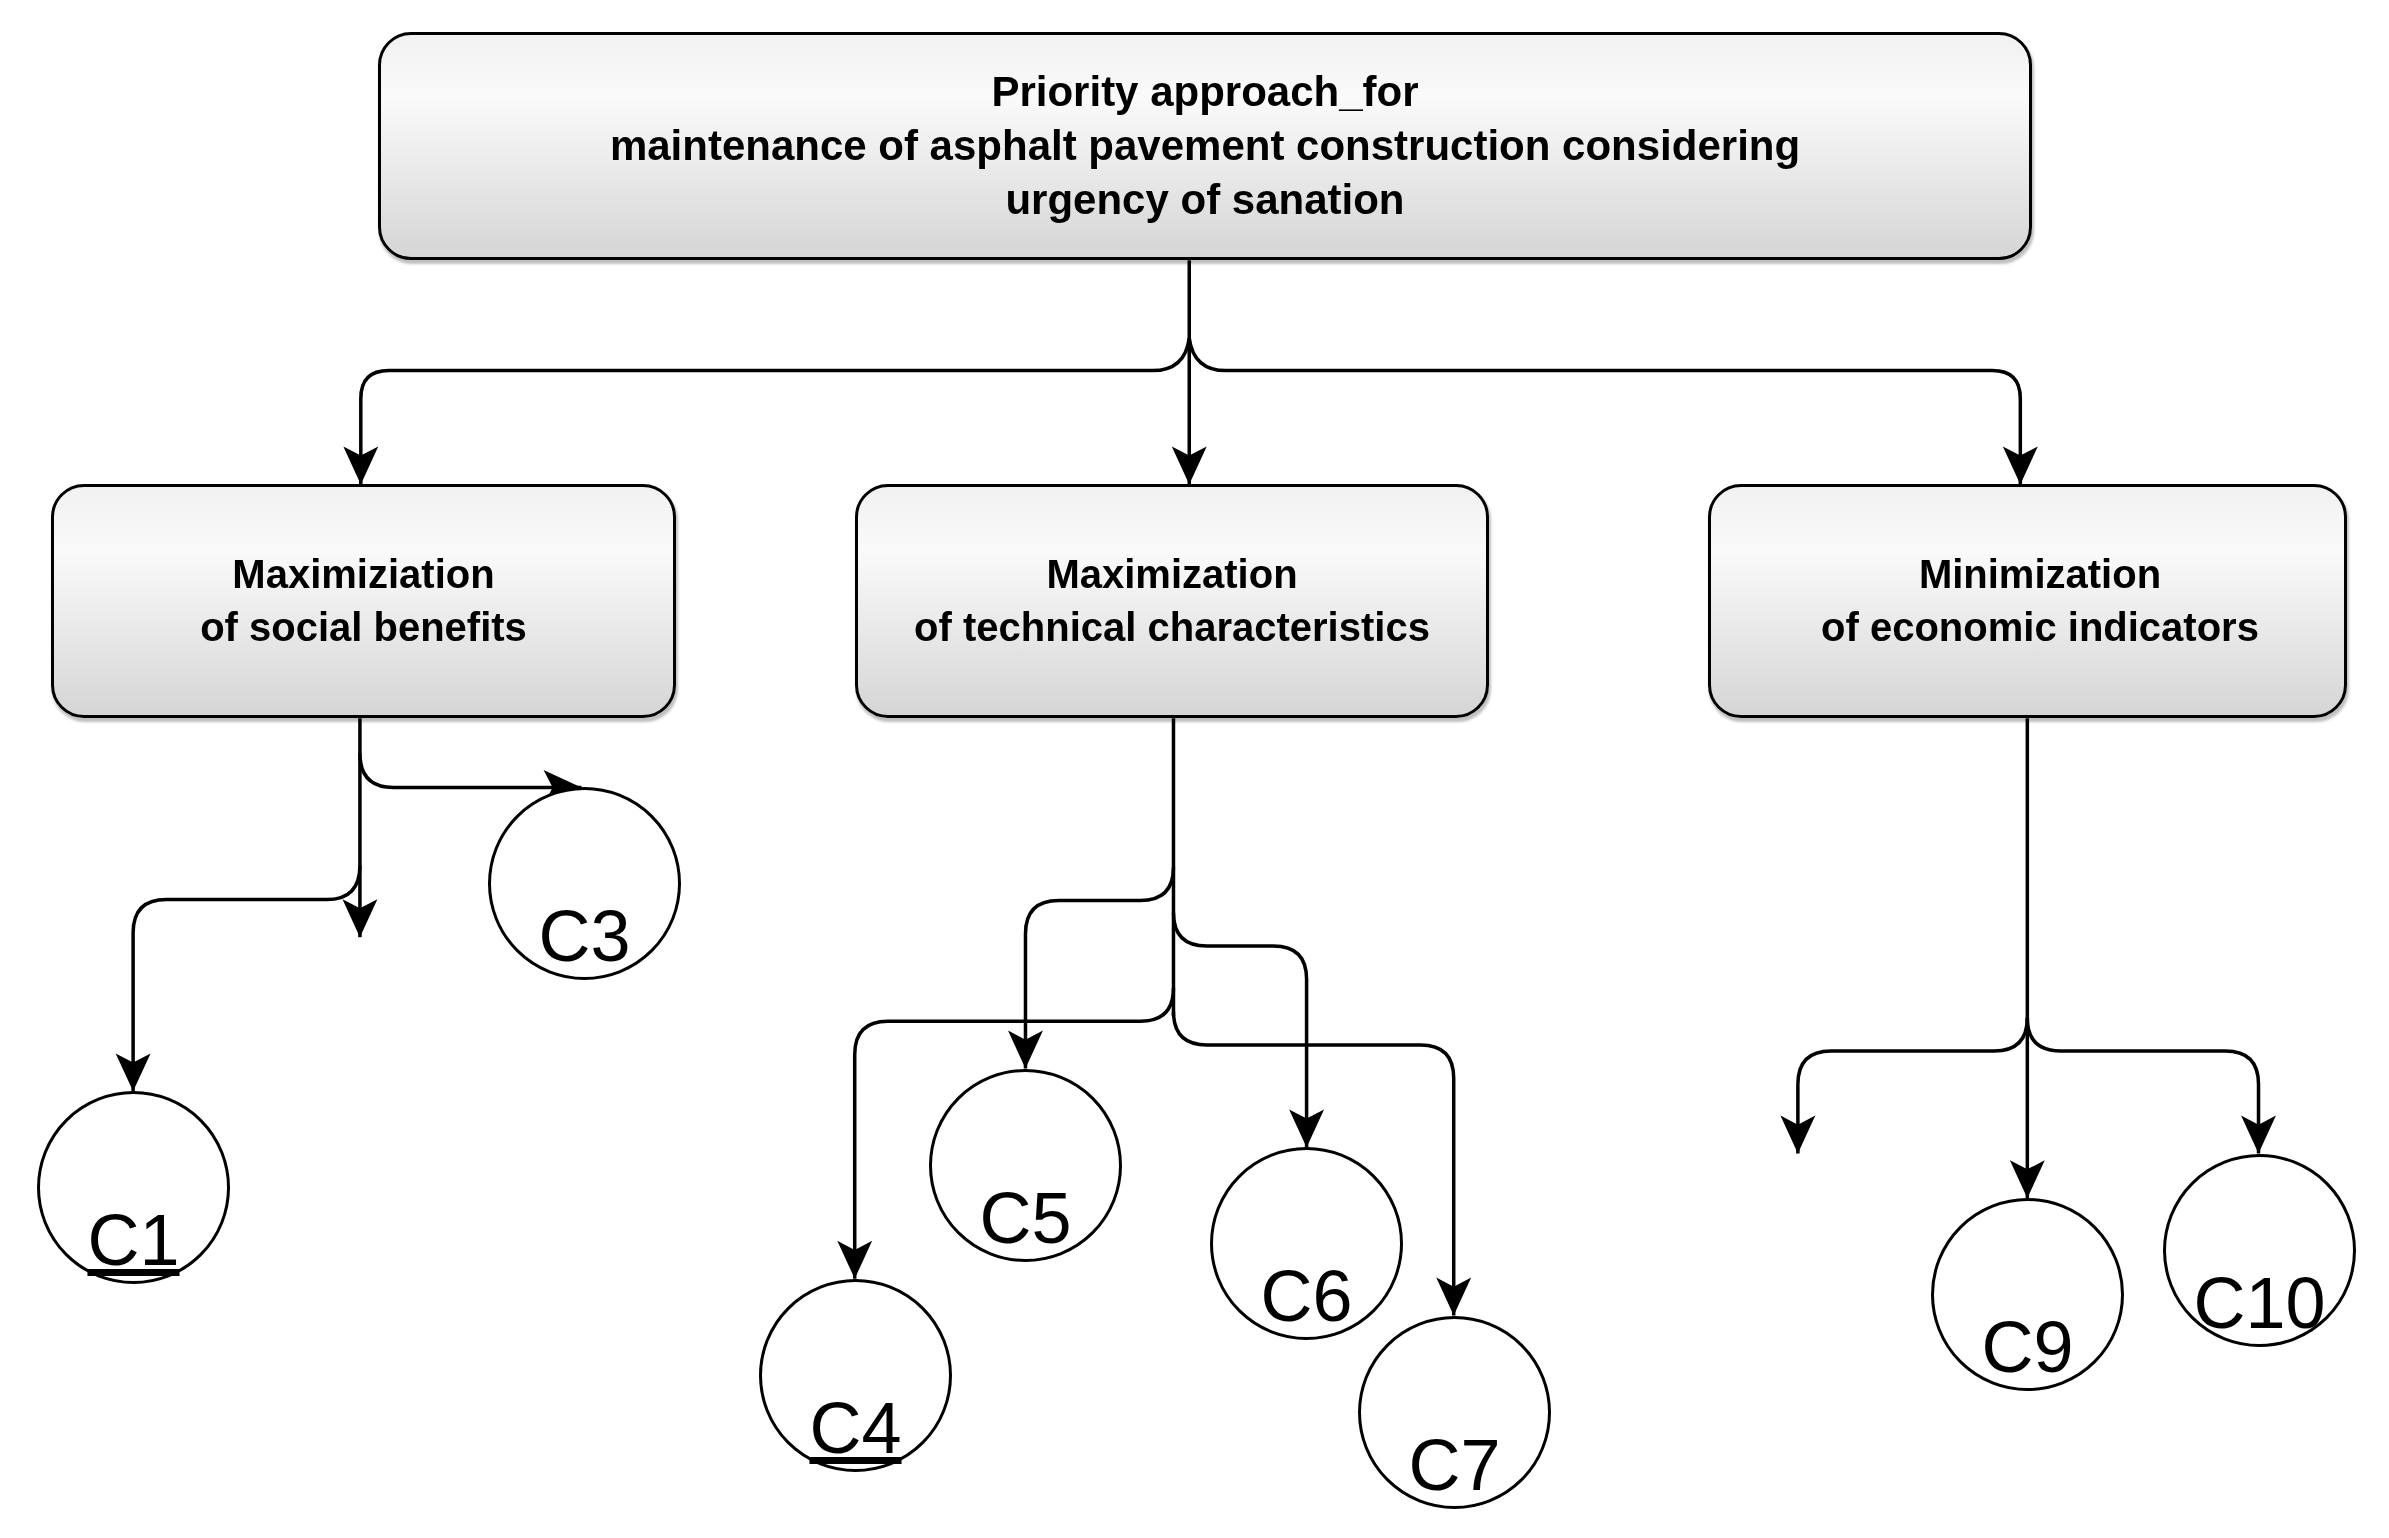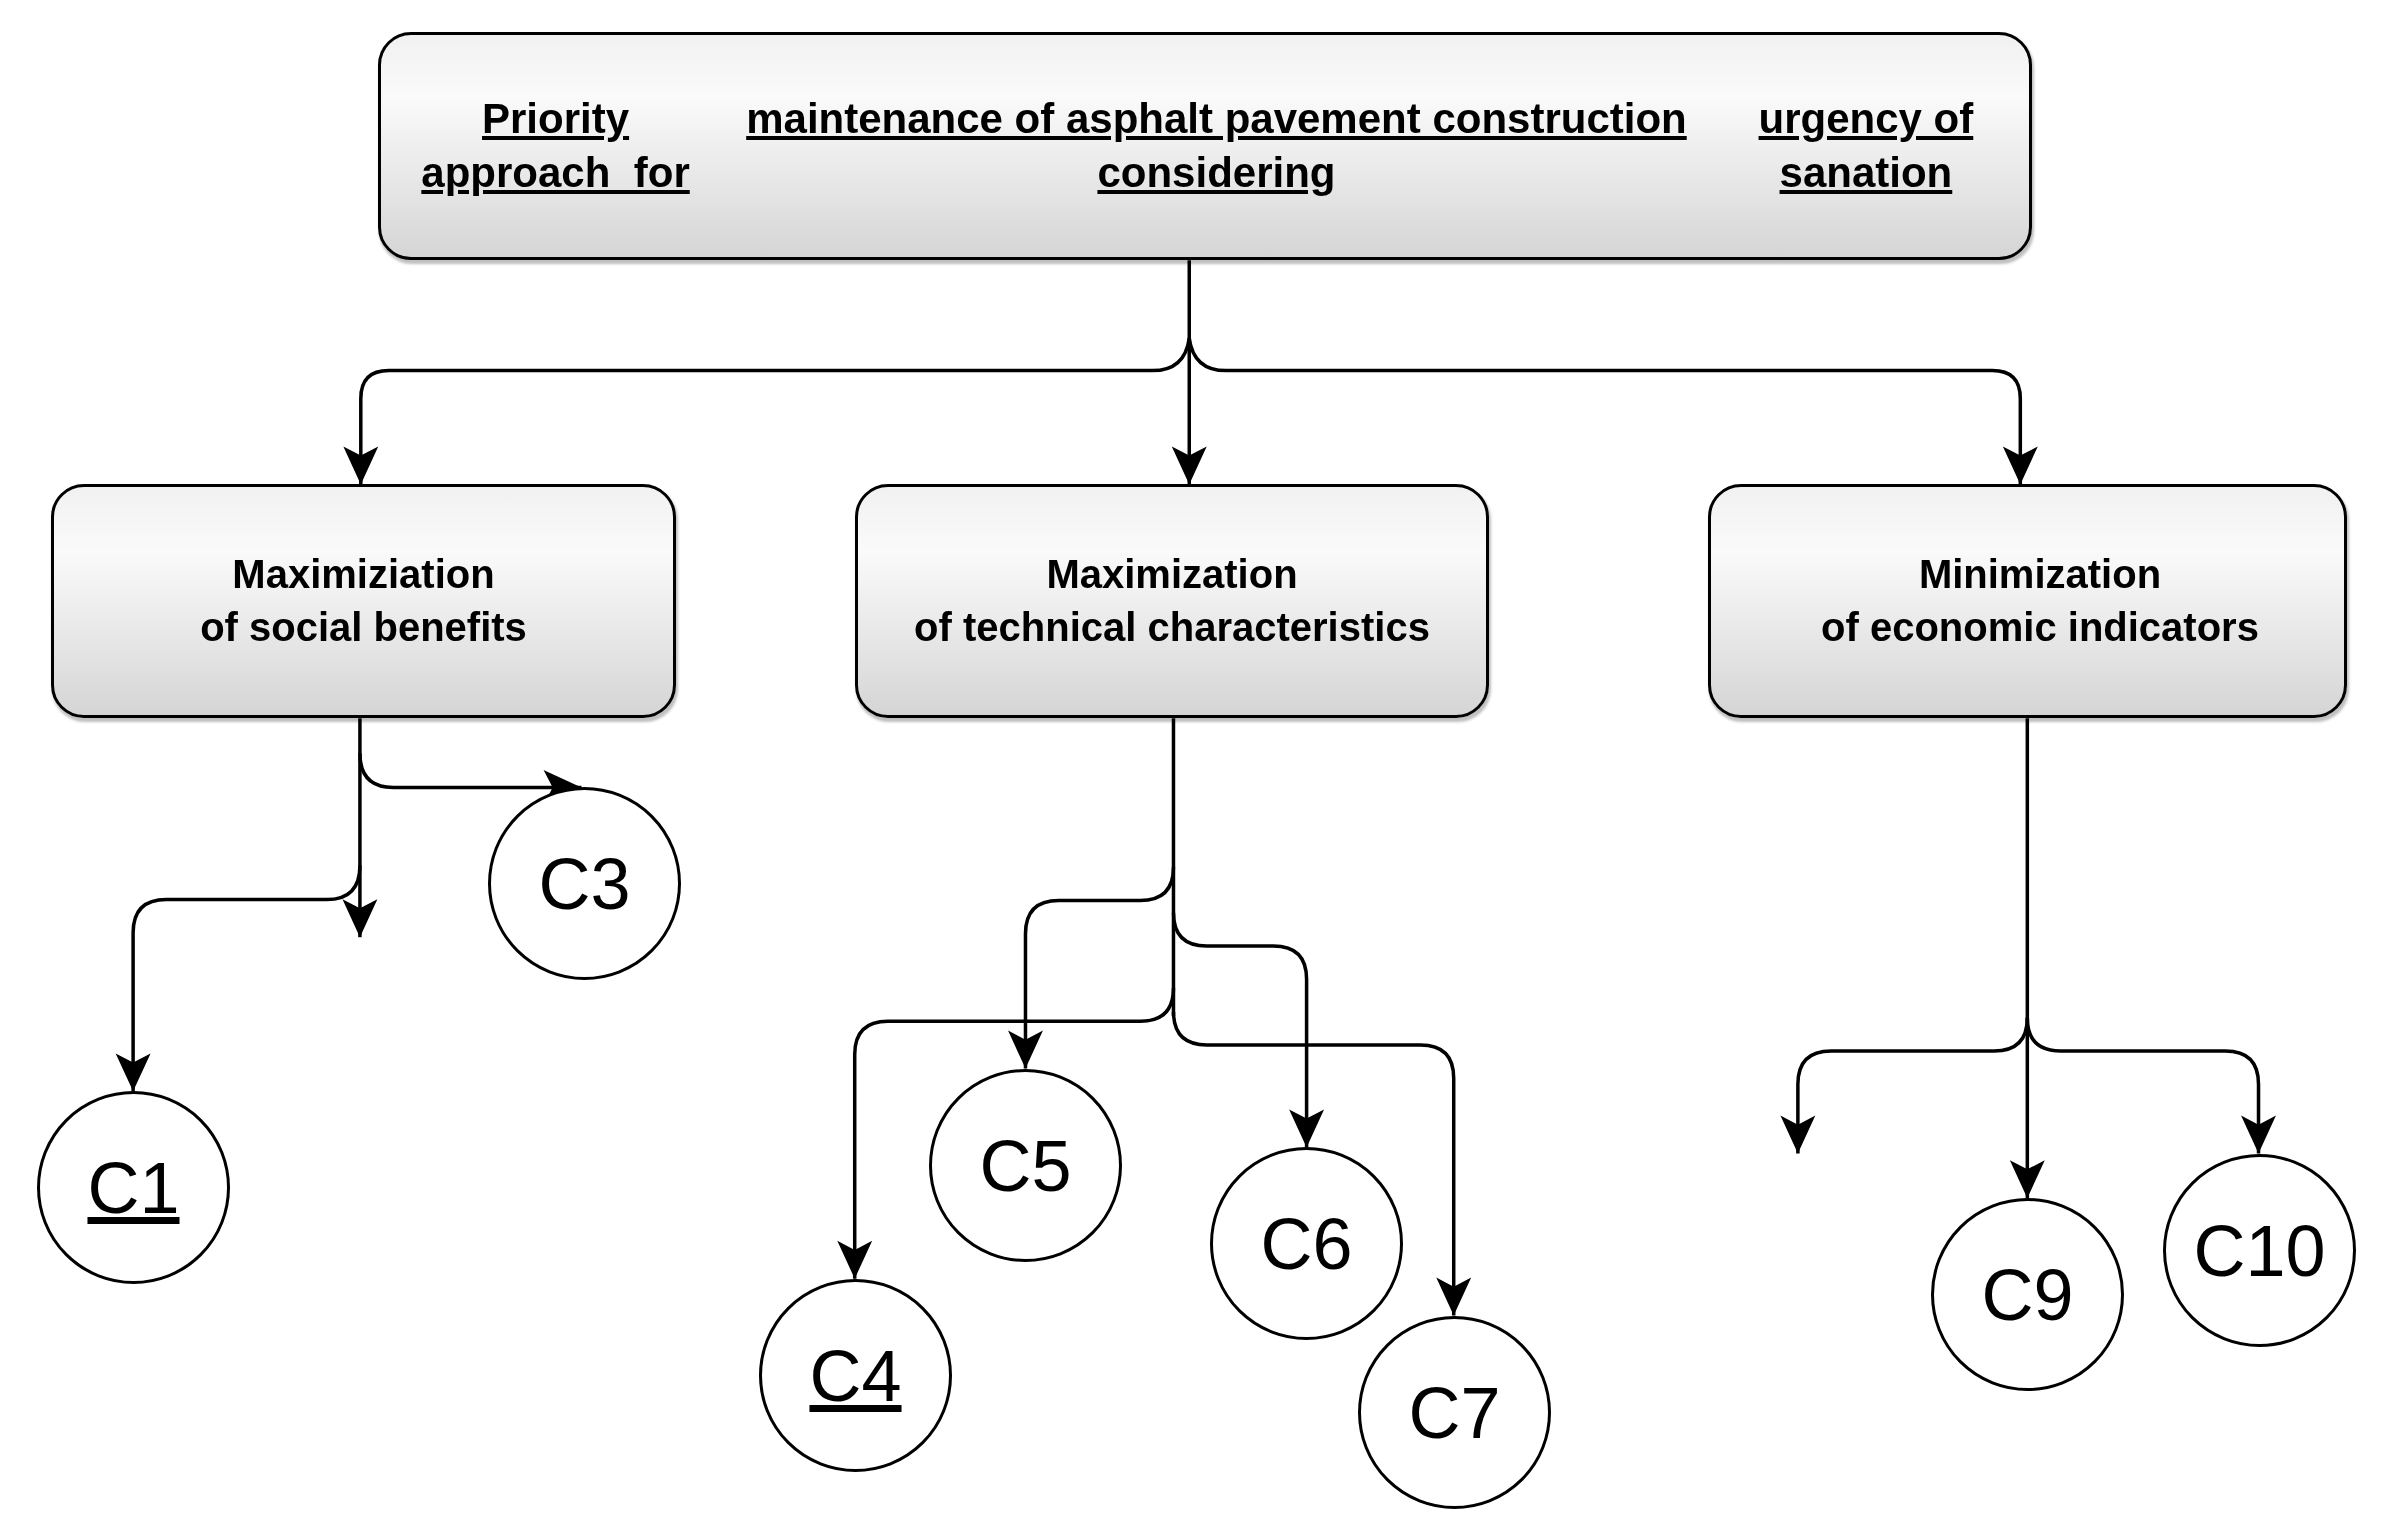--- a/index.html
+++ b/index.html
@@ -19,32 +19,33 @@
     color:#000;
   }
   .rbox{
     border:3.5px solid #000;
     border-radius:33px;
     background:linear-gradient(180deg,#f1f1f1 0%,#fafafa 28%,#e9e9e9 62%,#d5d5d5 100%);
     box-shadow:1.8px 3.5px 2.6px rgba(0,0,0,0.25);
     font-weight:bold;
   }
   .goal-box{left:378px;top:32px;width:1654px;height:228px;font-size:42px;line-height:54px;}
-  .goal-text{display:flex;align-items:center;text-decoration:underline;}
+  .goal-text{display:flex;flex-direction:column;align-items:center;}
   .gbox{font-size:40px;line-height:53px;white-space:pre-line;}
   .gbox-social{left:51px;top:484px;width:625px;height:234px;}
   .gbox-technical{left:855px;top:484px;width:634px;height:234px;}
   .gbox-economic{left:1708px;top:484px;width:639px;height:234px;padding-left:25px;}
   .crit{
     width:193px;height:193px;
     border:3.5px solid #000;
     border-radius:50%;
     background:#ffffff;
     font-size:72px;
     font-weight:400;
+    align-items:flex-end;
   }
   .c1{left:37px;top:1091px;text-decoration:underline;}
   .c2{left:263px;top:937px;}
   .c3{left:488px;top:787px;}
   .c4{left:759px;top:1279px;text-decoration:underline;}
   .c5{left:929px;top:1069px;}
   .c6{left:1210px;top:1147px;}
   .c7{left:1358px;top:1316px;}
   .c8{left:1702px;top:1154px;}
   .c9{left:1931px;top:1198px;}

